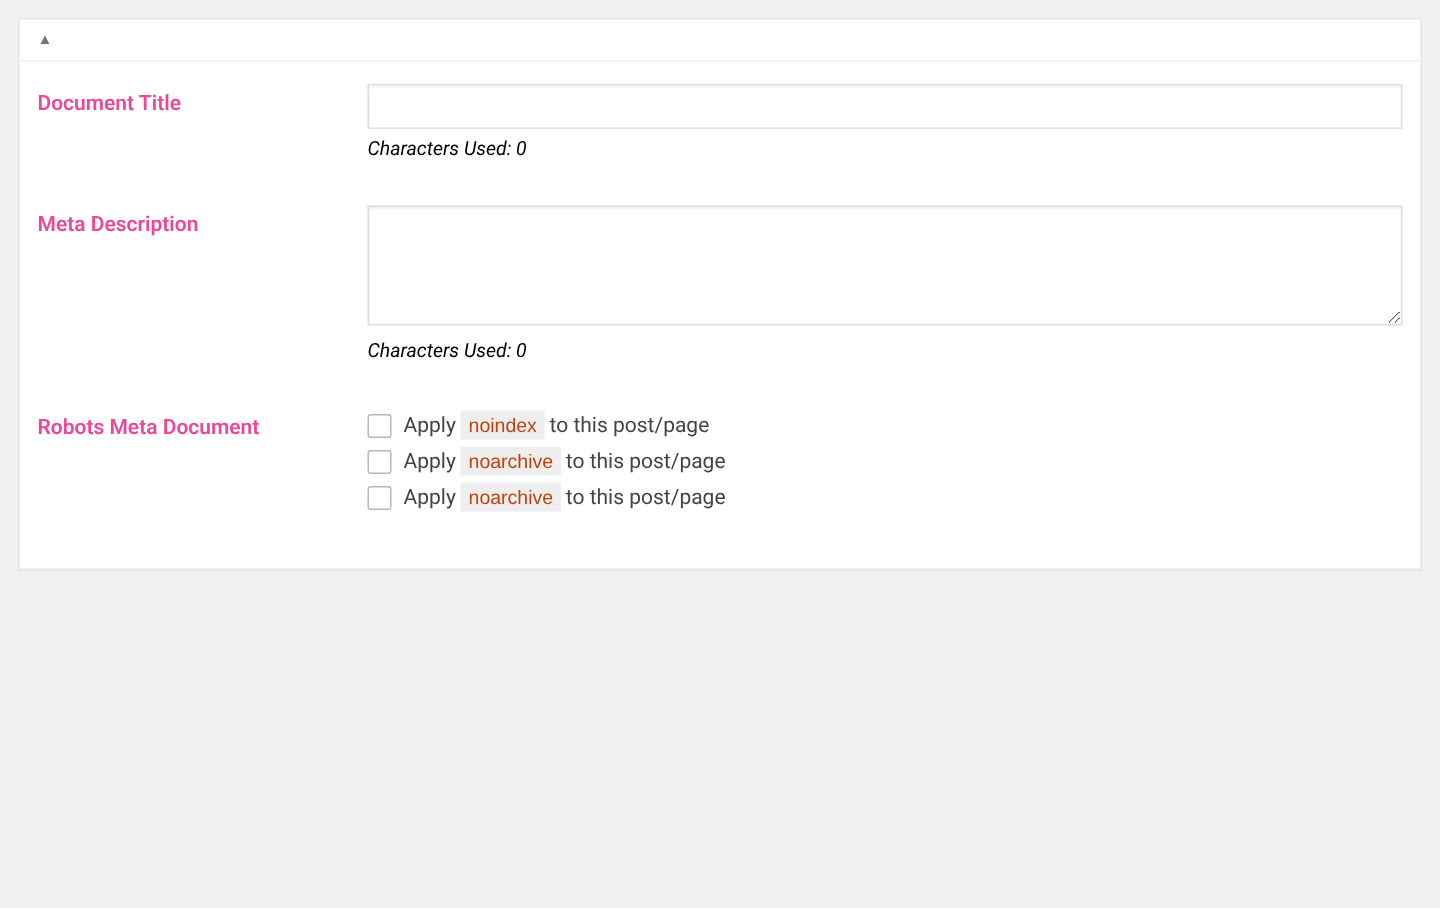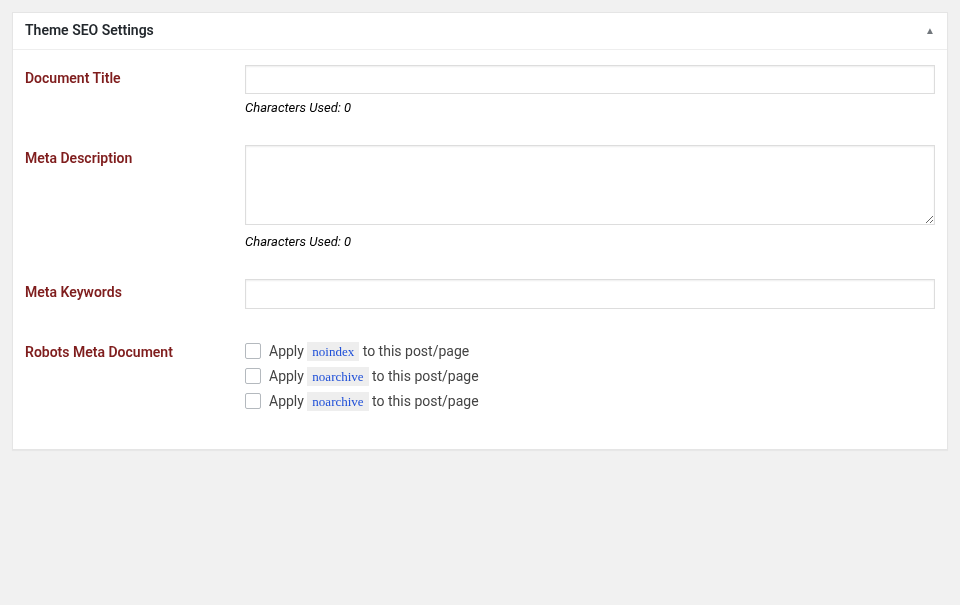--- a/index.html
+++ b/index.html
@@ -42,21 +42,21 @@
       width: 100%;
       border-collapse: collapse;
     }
     table.form-table th {
       text-align: left;
       vertical-align: top;
       width: 220px;
       padding: 20px 10px 20px 0;
       font-weight: 600;
       font-size: 14px;
-      color: #7f1d1d;
+      color: #ec4899;
     }
     table.form-table td {
       padding: 15px 0;
       vertical-align: top;
     }
     input[type="text"] {
       width: 100%;
       padding: 4px 8px;
       line-height: 1.4;
       font-size: 14px;
@@ -106,31 +106,30 @@
       content: "✓";
       display: block;
       text-align: center;
       font-size: 12px;
       line-height: 14px;
       color: #1e8cbe;
     }
     code.tag {
       background: #eee;
       padding: 2px 5px;
-      font-family: Liberation Serif, serif;
+      font-family: Liberation Sans, sans-serif;
       font-size: 13px;
-      color: #1d4ed8;
+      color: #c2410c;
     }
   </style>
 </head>
 <body>
 
 <div class="metabox">
   <div class="metabox-header">
-    <span class="metabox-title">Theme SEO Settings</span>
     <span class="toggle-indicator">▲</span>
   </div>
   <div class="metabox-body">
     <table class="form-table">
       <tbody>
 
         <tr>
           <th>Document Title</th>
           <td>
             <input type="text" value="" style="">
@@ -143,26 +142,20 @@
         <tr>
           <th>Meta Description</th>
           <td>
             <textarea style=""></textarea>
             <div class="char-counter">
               <span>Characters Used: </span><span>0</span>
             </div>
           </td>
         </tr>
 
-        <tr>
-          <th>Meta Keywords</th>
-          <td>
-            <input type="text" value="" style="">
-          </td>
-        </tr>
 
 
 
         <tr>
           <th>Robots Meta Document</th>
           <td>
             <div class="robots-row">
               <input type="checkbox" style="">
               <label>
                 <span>Apply </span><code class="tag">noindex</code><span> to this post/page</span>

